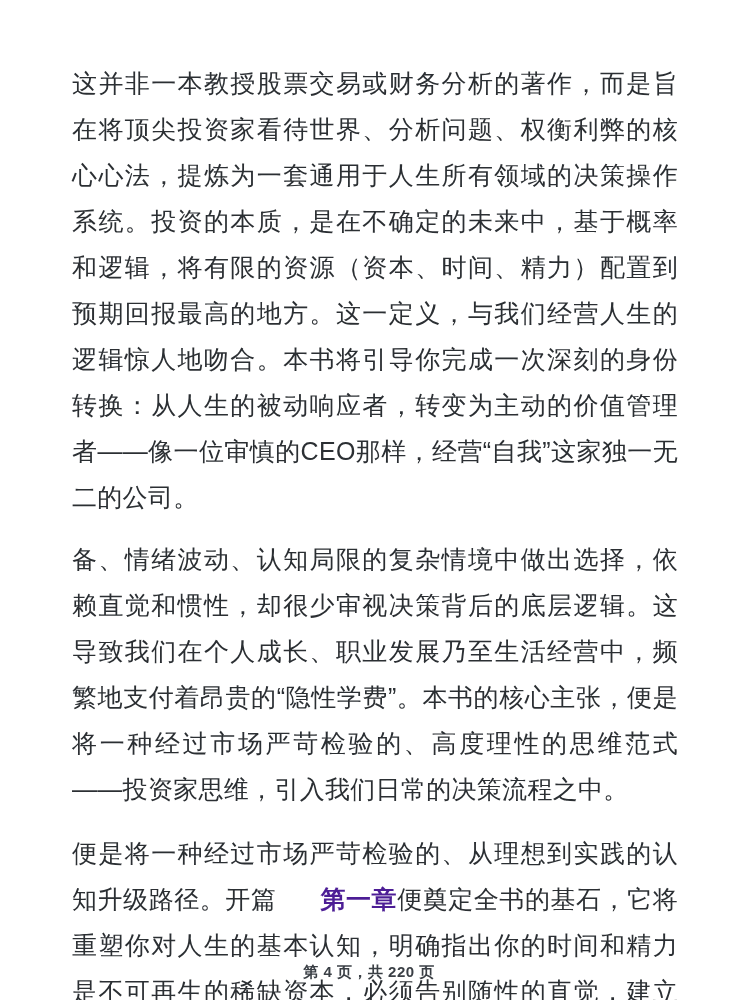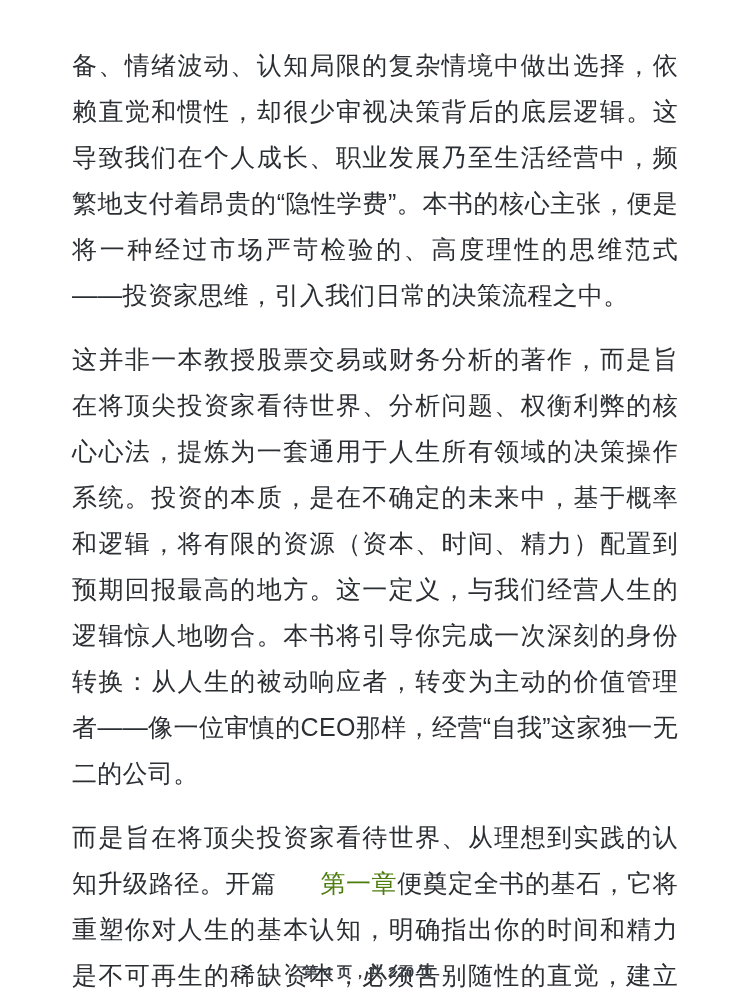--- a/index.html
+++ b/index.html
@@ -31,42 +31,42 @@
     margin: 0 0 16px 0;
     font-weight: 400;
   }
   .para.p2 {
     margin-top: 18px;
   }
   .para.p3 {
     margin-top: 18px;
   }
   .hl {
-    font-weight: normal;
-    color: #4d7c0f;
+    font-weight: bold;
+    color: #4c1d95;
     margin-left: 44px;
   }
   .footer {
     position: absolute;
     left: 0;
     right: 12px;
     bottom: 18px;
     text-align: center;
     font-size: 15px;
     color: #3a3f45;
     font-weight: bold;
     letter-spacing: 0.5px;
   }
 </style>
 </head>
 <body>
 
 <div class="page">
 
+  <p class="para p2">这并非一本教授股票交易或财务分析的著作，而是旨在将顶尖投资家看待世界、分析问题、权衡利弊的核心心法，提炼为一套通用于人生所有领域的决策操作系统。投资的本质，是在不确定的未来中，基于概率和逻辑，将有限的资源（资本、时间、精力）配置到预期回报最高的地方。这一定义，与我们经营人生的逻辑惊人地吻合。本书将引导你完成一次深刻的身份转换：从人生的被动响应者，转变为主动的价值管理者——像一位审慎的CEO那样，经营“自我”这家独一无二的公司。</p>
+
   <p class="para p1">备、情绪波动、认知局限的复杂情境中做出选择，依赖直觉和惯性，却很少审视决策背后的底层逻辑。这导致我们在个人成长、职业发展乃至生活经营中，频繁地支付着昂贵的“隐性学费”。本书的核心主张，便是将一种经过市场严苛检验的、高度理性的思维范式——投资家思维，引入我们日常的决策流程之中。</p>
 
-  <p class="para p2">这并非一本教授股票交易或财务分析的著作，而是旨在将顶尖投资家看待世界、分析问题、权衡利弊的核心心法，提炼为一套通用于人生所有领域的决策操作系统。投资的本质，是在不确定的未来中，基于概率和逻辑，将有限的资源（资本、时间、精力）配置到预期回报最高的地方。这一定义，与我们经营人生的逻辑惊人地吻合。本书将引导你完成一次深刻的身份转换：从人生的被动响应者，转变为主动的价值管理者——像一位审慎的CEO那样，经营“自我”这家独一无二的公司。</p>
-
-  <p class="para p3"><span>而是旨在将顶尖投资家看待世界、从理想到实践的认知升级路径。开篇</span><span class="hl">第一章</span><span>便奠定全书的基石，它将重塑你对人生的基本认知，明确指出你的时间和精力是不可再生的稀缺资本，必须告别随性的直觉，建立系统化的决策框架。</span></p>
+  <p class="para p3"><span>便是将一种经过市场严苛检验的、从理想到实践的认知升级路径。开篇</span><span class="hl">第一章</span><span>便奠定全书的基石，它将重塑你对人生的基本认知，明确指出你的时间和精力是不可再生的稀缺资本，必须告别随性的直觉，建立系统化的决策框架。</span></p>
 
   <div class="footer">第 4 页，共 220 页</div>
 
 </div>
 
 </body></html>

